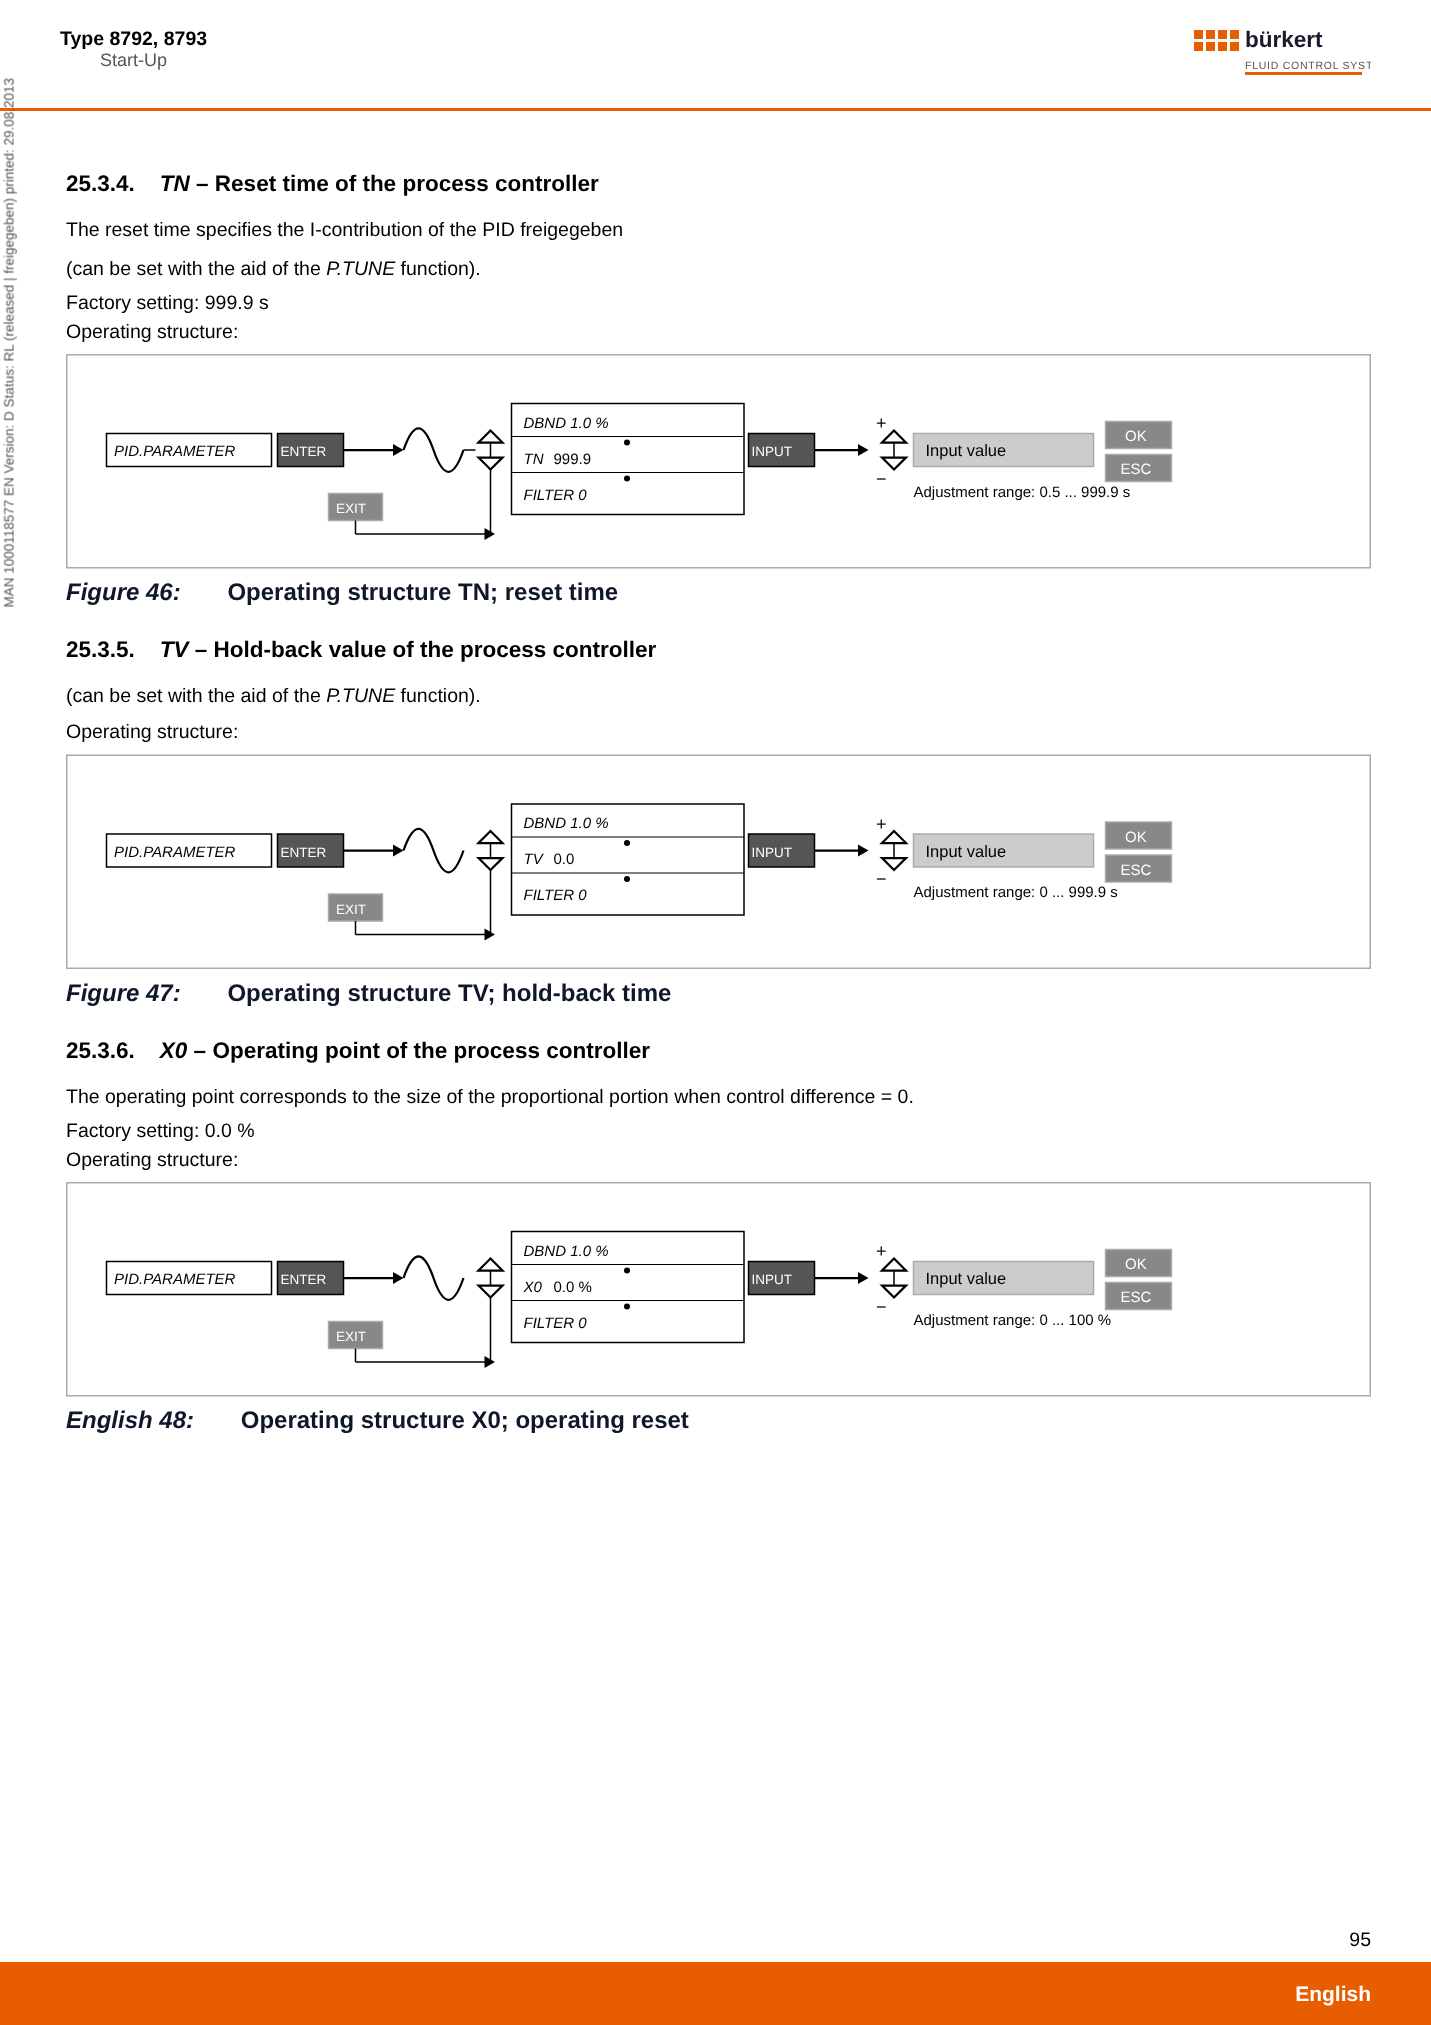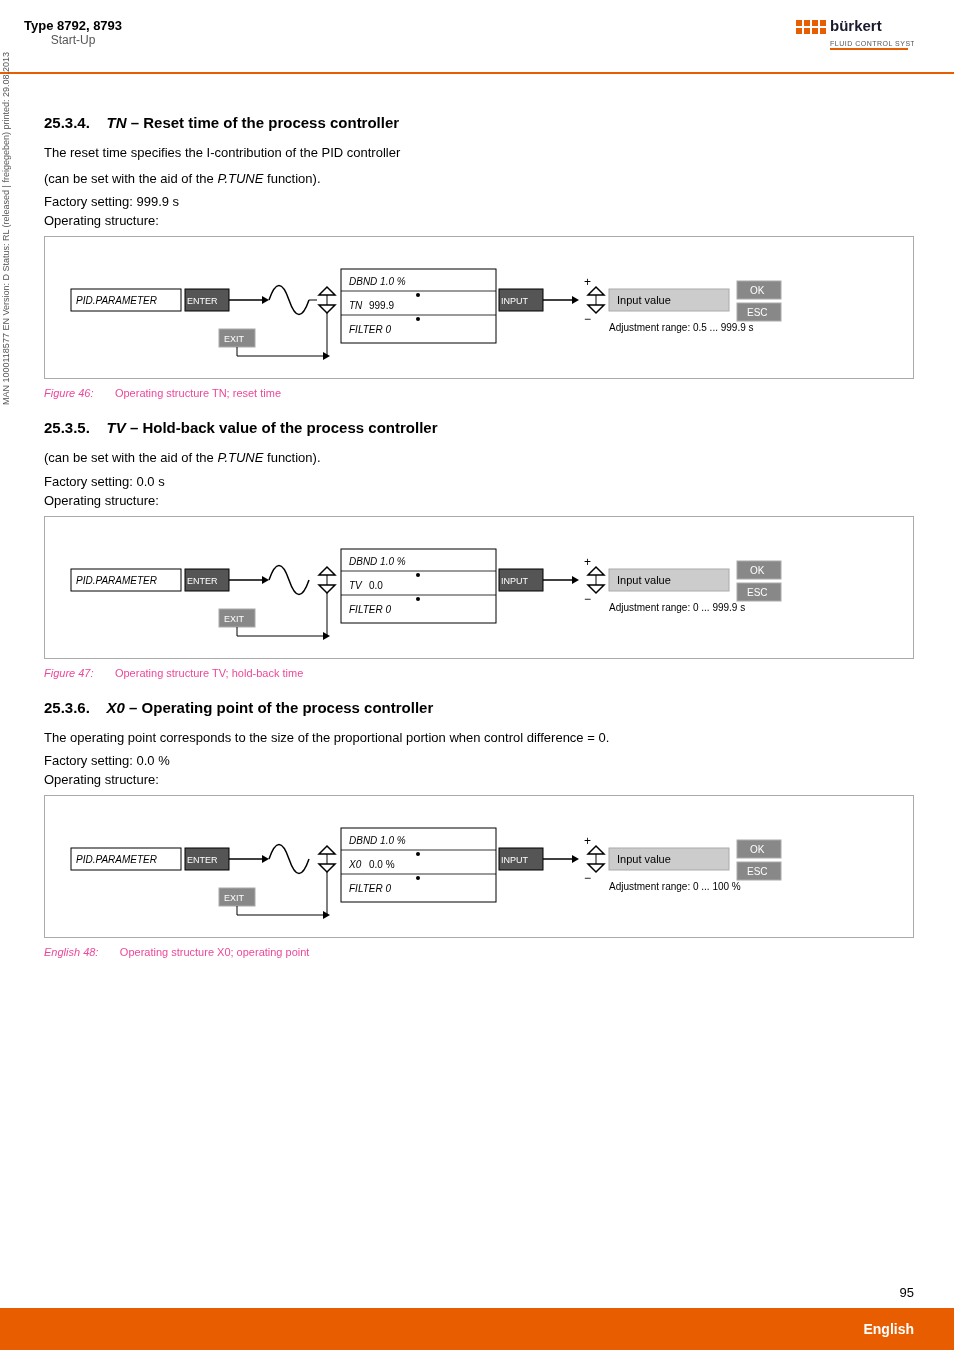--- a/index.html
+++ b/index.html
@@ -11,21 +11,21 @@
       width: 954px;
       min-height: 1350px;
       position: relative;
     }
 
     
     .header {
       display: flex;
       justify-content: space-between;
       align-items: flex-start;
-      padding: 18px 40px 10px 24px;
+      padding: 18px 40px 10px 40px;
       border-bottom: 2px solid #e85d00;
     }
     .header-left {
       text-align: center;
     }
     .header-title {
       font-weight: bold;
       font-size: 13px;
     }
     .header-subtitle {
@@ -83,23 +83,24 @@
     .diagram-box {
       border: 1px solid #aaa;
       padding: 14px 16px;
       margin-bottom: 8px;
       position: relative;
       background: #fff;
     }
 
     
     .figure-caption {
-      font-size: 11px;
-      color: #ec4899;
+      font-size: 16px;
+      color: #0f172a;
       margin-bottom: 16px;
+      font-weight: bold;
     }
     .figure-caption .fig-label {
       font-style: italic;
     }
 
     
     .diagram-svg {
       width: 100%;
     }
 
@@ -180,21 +181,21 @@
 
   <div>
     <div class="section-heading">
       <span class="section-num">25.3.4.</span>
       &nbsp;&nbsp;
       <span class="section-title-italic">TN</span>
       <span>–</span>
       <span>Reset time of the process controller</span>
     </div>
     <div class="body-text">
-      <span>The reset time specifies the I-contribution of the PID controller</span>
+      <span>The reset time specifies the I-contribution of the PID freigegeben</span>
     </div>
     <div class="body-text">
       <span>(can be set with the aid of the </span><span class="italic">P.TUNE</span><span> function).</span>
     </div>
     <div class="factory-setting">Factory setting: 999.9 s</div>
     <div class="operating-structure-label">Operating structure:</div>
 
     <div class="diagram-box">
       <svg class="diagram-svg" viewBox="0 0 820 110" height="110">
 
@@ -276,21 +277,20 @@
     <div class="section-heading">
       <span class="section-num">25.3.5.</span>
       &nbsp;&nbsp;
       <span class="section-title-italic">TV</span>
       <span> – </span>
       <span>Hold-back value of the process controller</span>
     </div>
     <div class="body-text">
       <span>(can be set with the aid of the </span><span class="italic">P.TUNE</span><span> function).</span>
     </div>
-    <div class="factory-setting">Factory setting: 0.0 s</div>
     <div class="operating-structure-label">Operating structure:</div>
 
     <div class="diagram-box">
       <svg class="diagram-svg" viewBox="0 0 820 110" height="110">
         <rect x="2" y="38" width="110" height="22" fill="none" stroke="#000" stroke-width="1"></rect>
         <text x="7" y="53" font-family="Arial" font-size="10" font-style="italic">PID.PARAMETER</text>
         <rect x="116" y="38" width="44" height="22" fill="#555" stroke="#000" stroke-width="1"></rect>
         <text x="118" y="53" font-family="Arial" font-size="9" fill="white">ENTER</text>
         <line x1="160" y1="49" x2="195" y2="49" stroke="#000" stroke-width="1.5"></line>
         <polygon points="193,45 200,49 193,53" fill="#000"></polygon>
@@ -393,21 +393,21 @@
         <text x="155" y="91" font-family="Arial" font-size="9" fill="white">EXIT</text>
         <line x1="168" y1="96" x2="168" y2="105" stroke="#000" stroke-width="1"></line>
         <line x1="258" y1="105" x2="168" y2="105" stroke="#000" stroke-width="1"></line>
         <polygon points="254,101 261,105 254,109" fill="#000"></polygon>
         <line x1="258" y1="62" x2="258" y2="105" stroke="#000" stroke-width="1"></line>
       </svg>
     </div>
     <div class="figure-caption">
       <span class="fig-label">English 48:</span>
       &nbsp;&nbsp;&nbsp;&nbsp;&nbsp;
-      <span>Operating structure X0; operating point</span>
+      <span>Operating structure X0; operating reset</span>
     </div>
   </div>
 
 </div>
 
 <div class="page-number">95</div>
 
 <div class="footer">
   <div class="footer-lang">English</div>
 </div>

